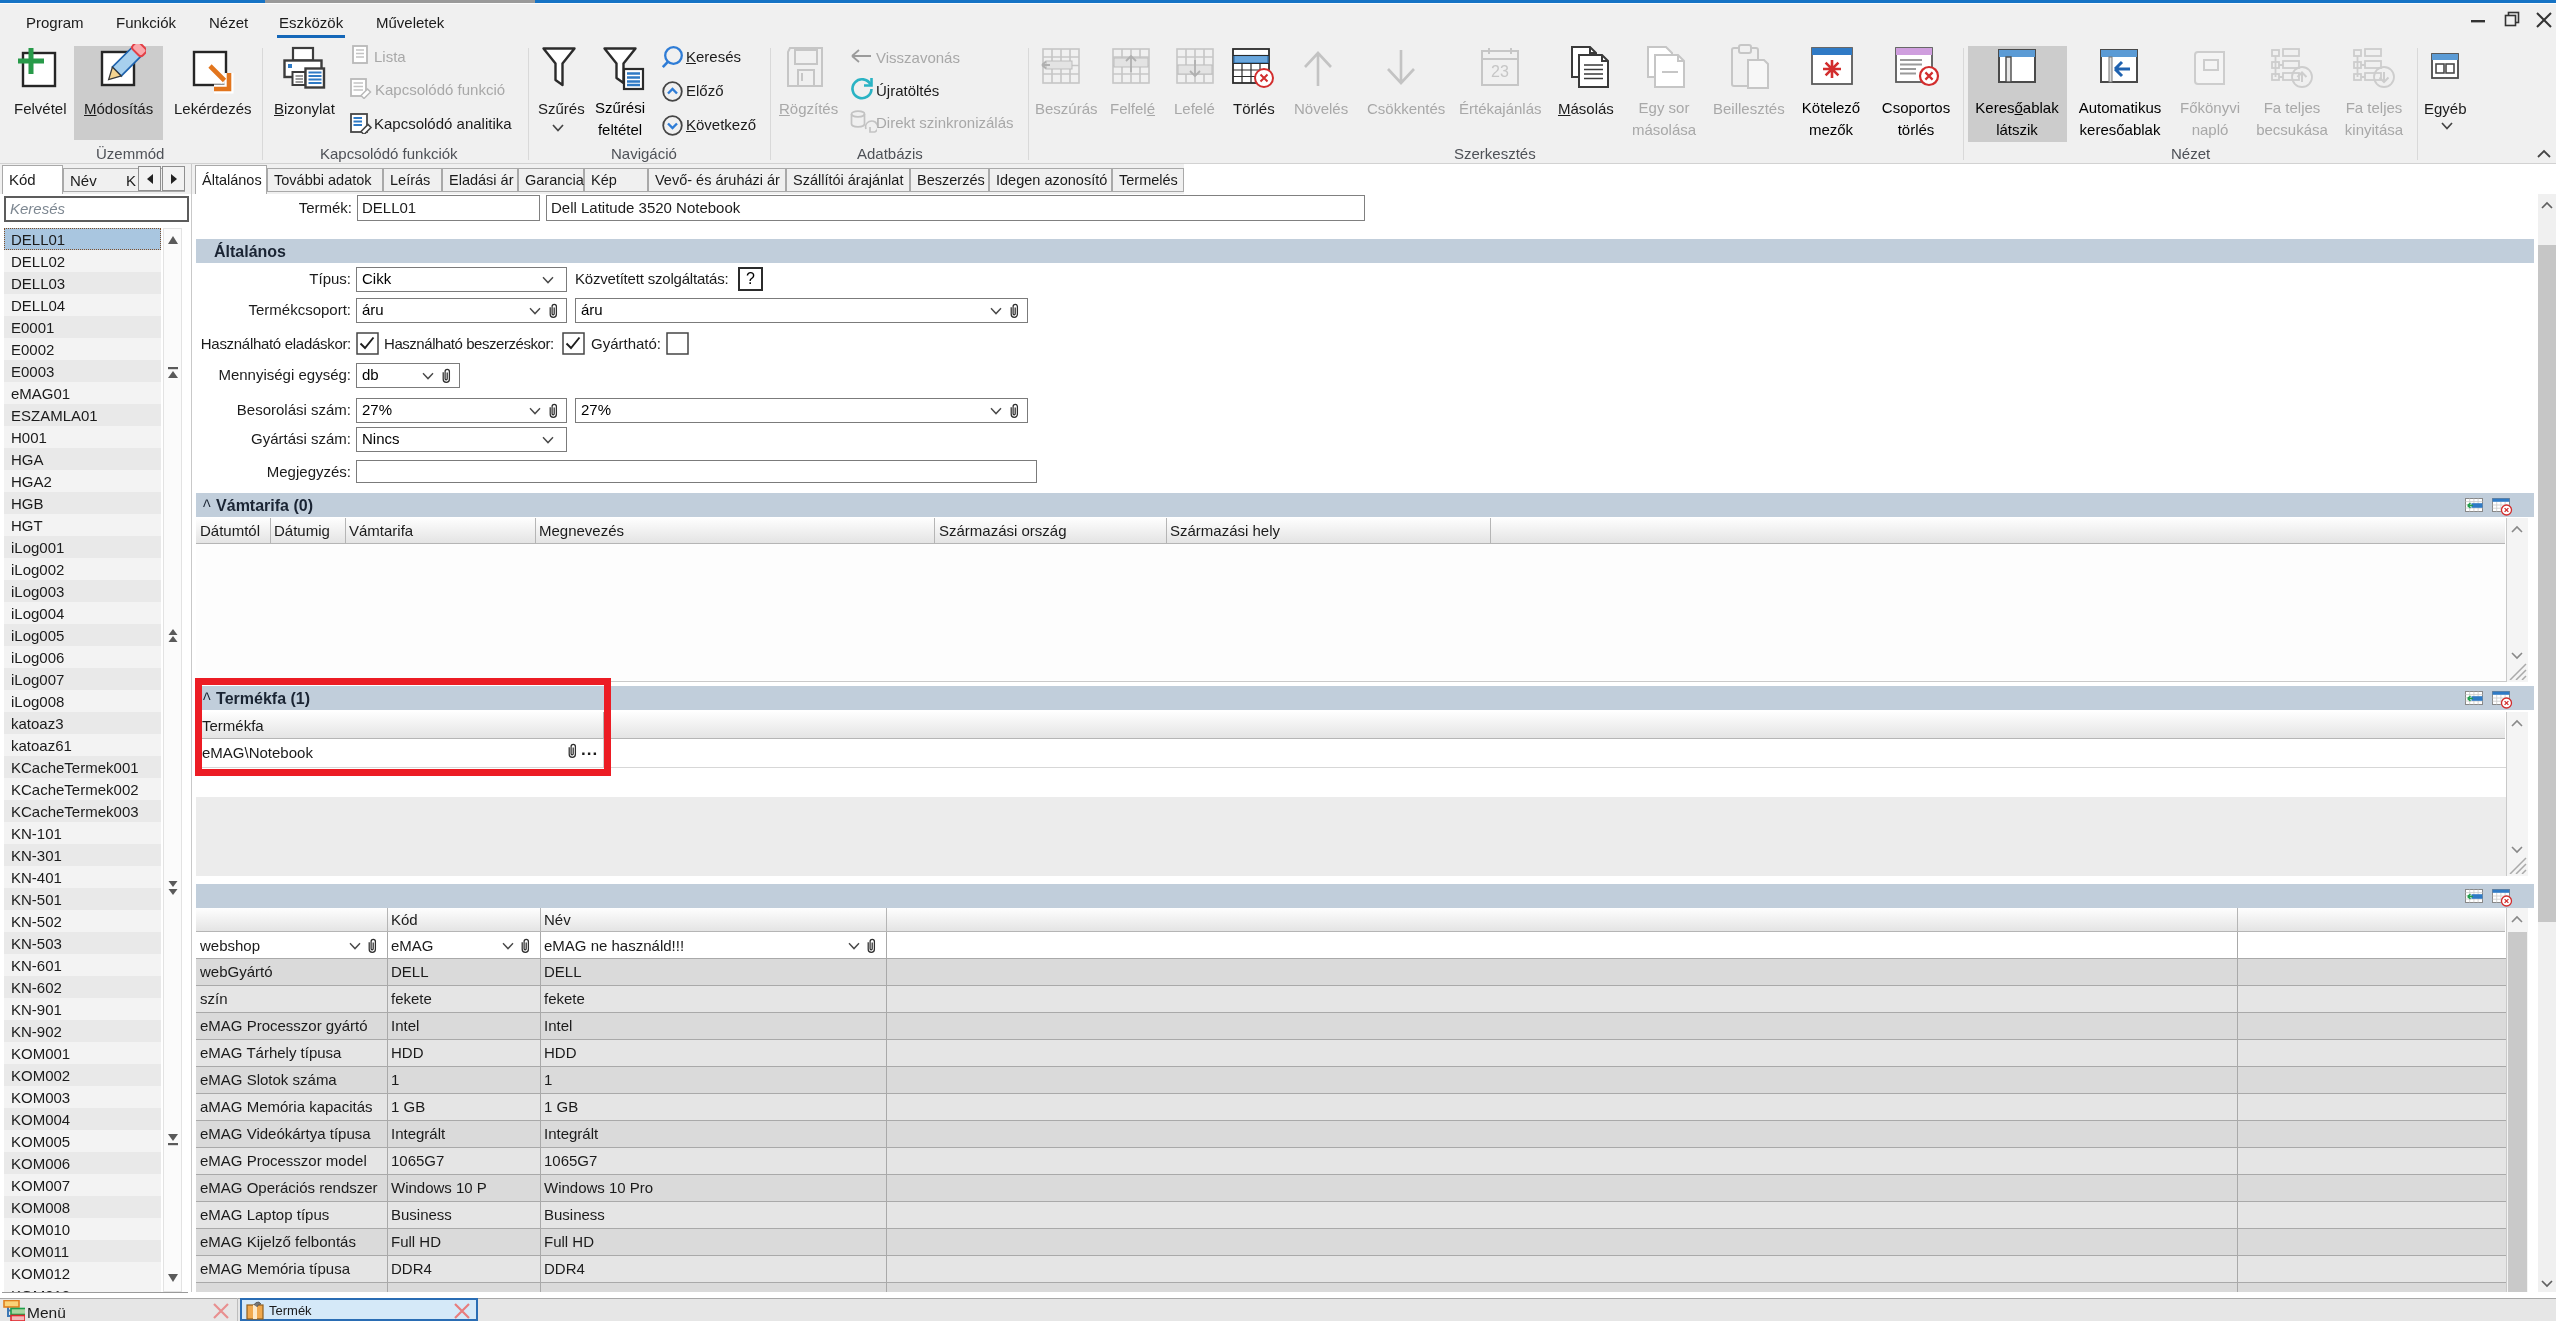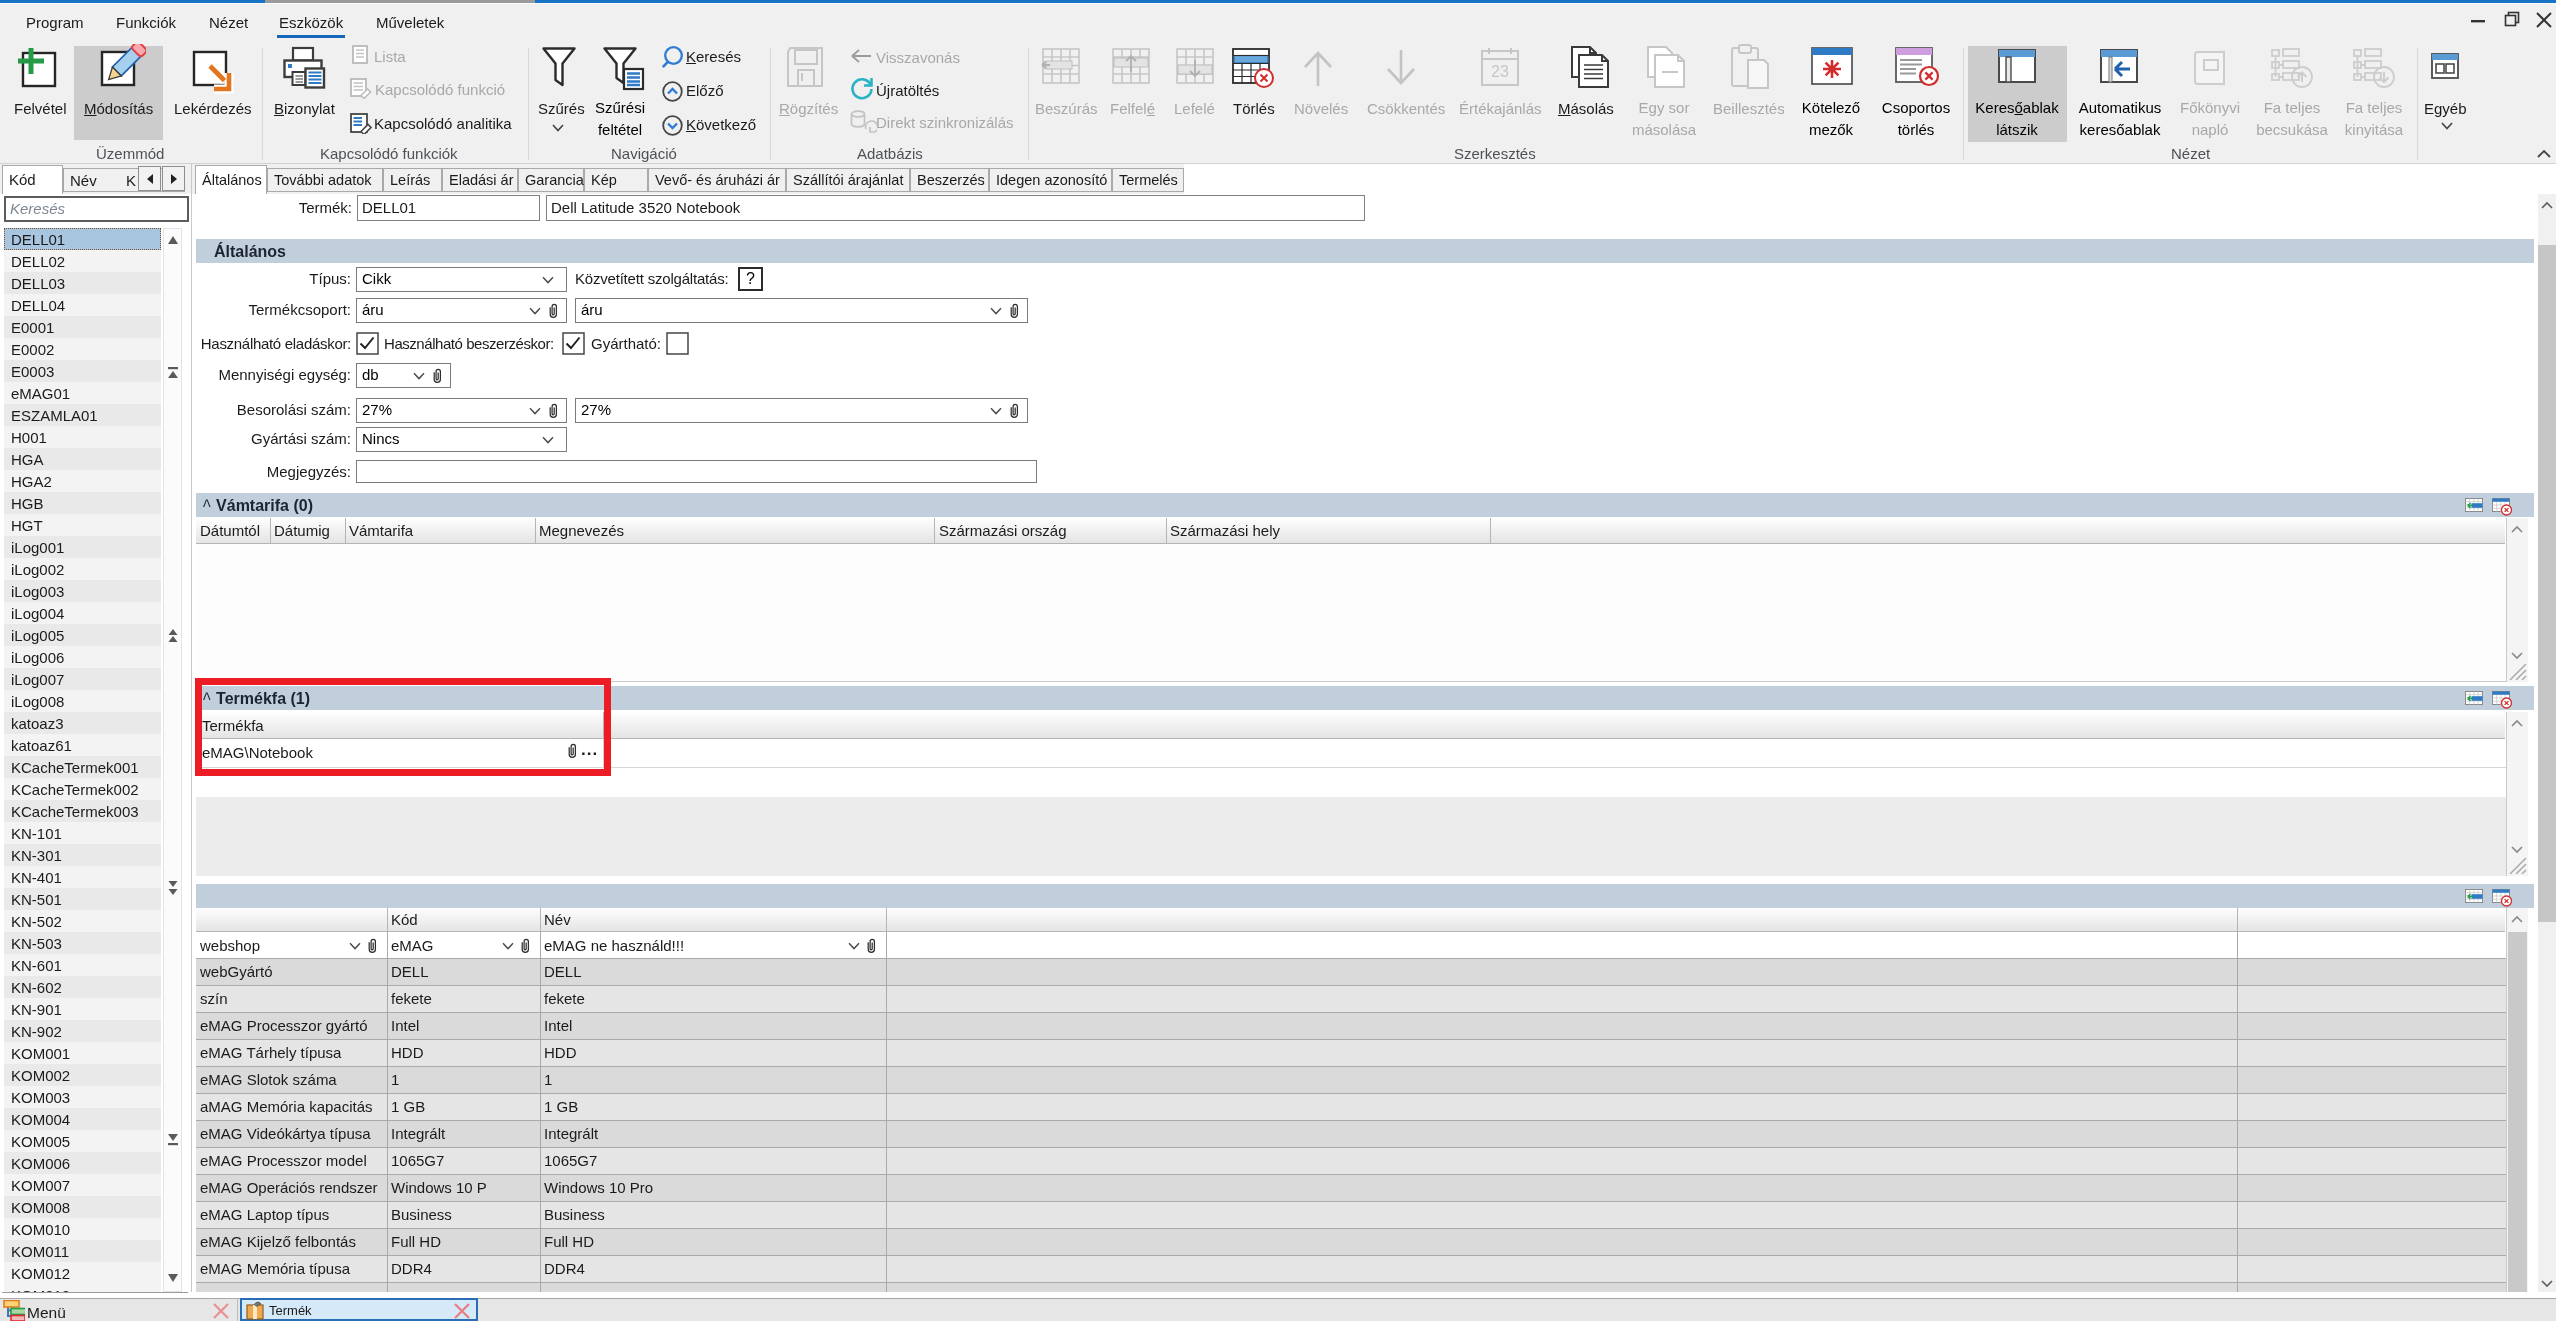--- a/index.html
+++ b/index.html
@@ -519,21 +519,21 @@
 <div class="ab t" style="left:384px;top:335px;letter-spacing:-0.45px;">Használható beszerzéskor:</div>
 <svg class="ab" style="left:562px;top:332px;" width="23" height="23" viewBox="0 0 23 23">
     <rect x="1" y="1" width="21" height="21" fill="#fff" stroke="#454545" stroke-width="1.5"></rect>
     <path d="M4.5 11.5 L9 16 L17.5 5.5" fill="none" stroke="#1e1e1e" stroke-width="1.9"></path>
   </svg>
 <div class="ab t" style="left:591px;top:335px;">Gyártható:</div>
 <svg class="ab" style="left:666px;top:332px;" width="23" height="23" viewBox="0 0 23 23">
     <rect x="1" y="1" width="21" height="21" fill="#fff" stroke="#454545" stroke-width="1.5"></rect>
   </svg>
 <div class="ab t" style="right:2205px;top:366px;">Mennyiségi egység:</div>
-<div class="ab" style="left:356px;top:363px;width:95px;height:25px;border:1px solid #7b7b7b;background:#fff;">
+<div class="ab" style="left:356px;top:363px;width:104px;height:25px;border:1px solid #7b7b7b;background:#fff;">
     <span style="position:absolute;left:5px;top:2px;font-size:15px;">db</span>
     <span style="position:absolute;right:25px;top:8px;line-height:0;"><svg width="12" height="8" viewBox="0 0 12 8">
         <path d="M1 1.2 L6 6.6 L11 1.2" fill="none" stroke="#4a4a4a" stroke-width="1.4"></path>
       </svg></span>
     <span style="position:absolute;right:6px;top:3px;"><svg width="13" height="18" viewBox="0 0 13 18">
         <path d="M3.2 5.2 V12.2 a3.1 3.1 0 0 0 6.2 0 V4.6 a2.15 2.15 0 0 0 -4.3 0 V11.8 a1.05 1.05 0 0 0 2.1 0 V5.6" fill="none" stroke="#2e2e2e" stroke-width="1.25"></path>
       </svg></span>
   </div>
 <div class="ab t" style="right:2205px;top:401px;">Besorolási szám:</div>
 <div class="ab" style="left:356px;top:398px;width:211px;height:25px;border:1px solid #7b7b7b;background:#fff;">

